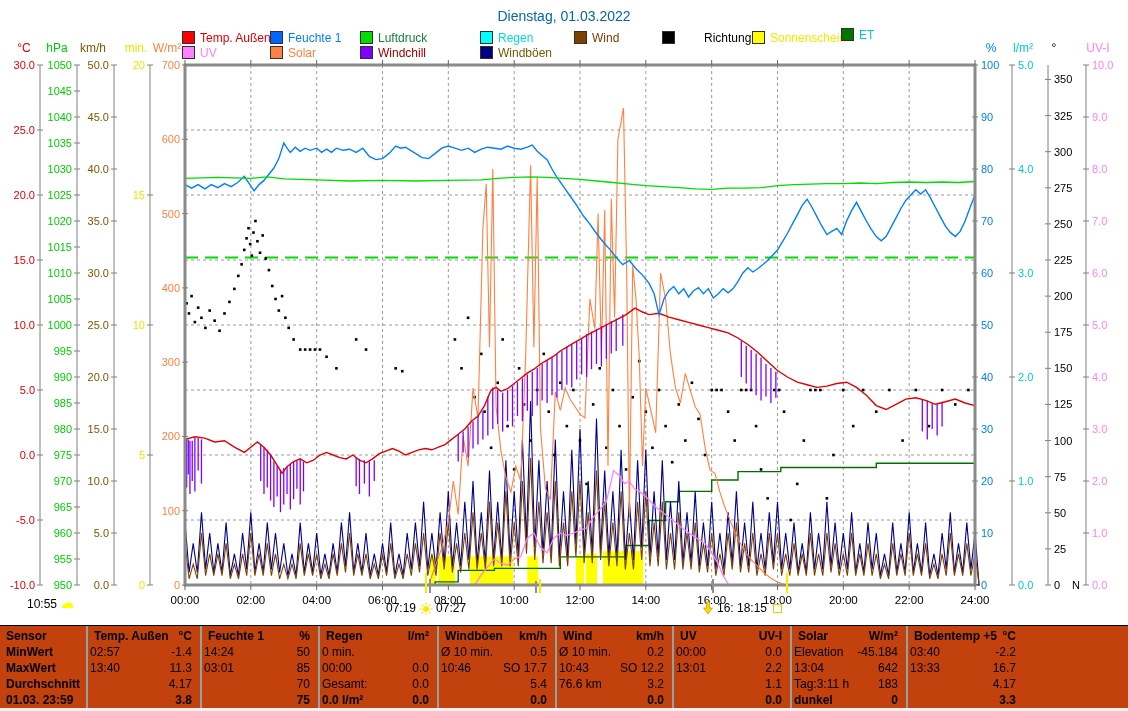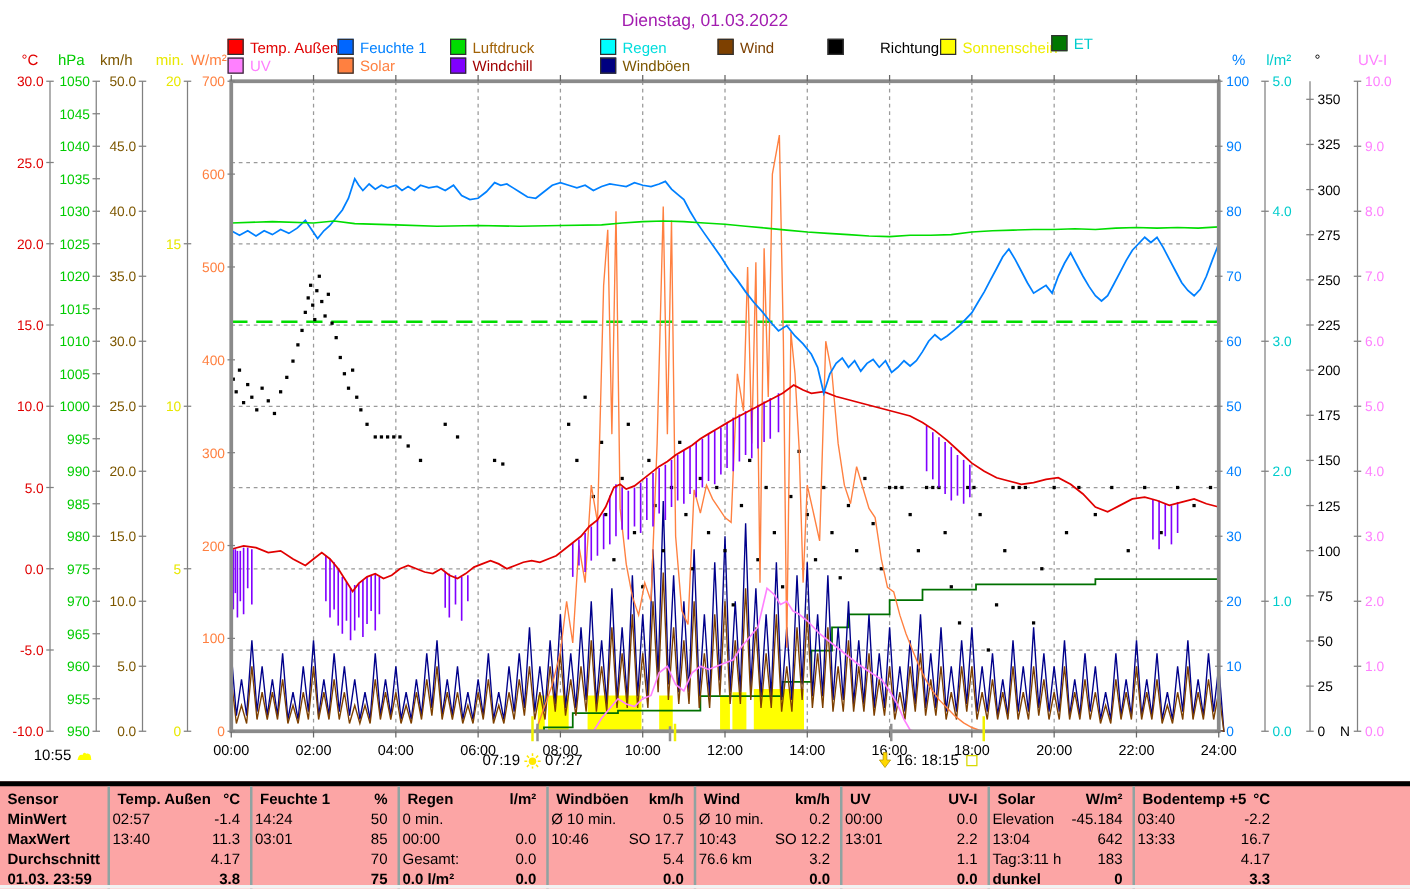--- a/index.html
+++ b/index.html
@@ -1,23 +1,23 @@
 <!DOCTYPE html>
 <html><head>
 <meta charset="utf-8">
 <style>
   html,body{margin:0;padding:0;background:#fff;}
   .screen{position:relative;width:1128px;height:711px;font-family:"Liberation Sans",sans-serif;background:#fff;overflow:hidden;}
-  .title{position:absolute;top:8px;left:0;width:100%;text-align:center;font-size:14px;color:#a21caf;}
+  .title{position:absolute;top:8px;left:0;width:100%;text-align:center;font-size:14px;color:#0369a1;}
   .lg-item{position:absolute;height:13px;display:flex;align-items:center;gap:5px;font-size:12px;white-space:nowrap;}
   .swatch{width:11px;height:11px;border:1px solid #303030;display:inline-block;flex:0 0 auto;}
   svg text{font-family:"Liberation Sans",sans-serif;}
   .anno{position:absolute;display:flex;align-items:center;gap:3px;font-size:12px;color:#000;white-space:nowrap;}
   .sq{width:7px;height:7px;border:1px solid #d8d800;display:inline-block;margin-left:3px;}
-  #stats-table{position:absolute;left:0;top:625px;width:1128px;height:83px;background:#fca5a5;border-top:4px solid #000000;font-size:12px;color:#000;}
+  #stats-table{position:absolute;left:0;top:625px;width:1128px;height:83px;background:#c2410c;border-top:1px solid #000000;font-size:12px;color:#000;}
   .tgroup{position:absolute;top:0;height:100%;box-sizing:border-box;border-left:2px solid #8fa3a1;}
   .tgroup.first{border-left:none;}
   .thead{font-weight:bold;display:flex;justify-content:space-between;padding:2px 8px 0 6px;height:16px;align-items:center;}
   .trow{display:flex;justify-content:space-between;padding:0 8px 0 2px;height:16px;align-items:center;}
   .trow.lab{padding-left:6px;font-weight:bold;justify-content:flex-start;}
   .trow.last{font-weight:bold;}
   .botstrip{position:absolute;left:0;top:708px;width:1128px;height:3px;background:#f2f2f2;}
 </style>
 </head>
 <body>
@@ -29,21 +29,21 @@
       <div class="lg-item" style="left: 182px; top: 31px;">
         <span class="swatch" style="background: rgb(255, 0, 0);"></span>
         <span style="color: rgb(224, 0, 0);">Temp. Außen</span>
       </div>
       <div class="lg-item" style="left: 270px; top: 31px;">
         <span class="swatch" style="background: rgb(0, 102, 255);"></span>
         <span style="color: rgb(0, 128, 255);">Feuchte 1</span>
       </div>
       <div class="lg-item" style="left: 360px; top: 31px;">
         <span class="swatch" style="background: rgb(0, 221, 0);"></span>
-        <span style="color: #a16207;">Luftdruck</span>
+        <span style="color: #15803d;">Luftdruck</span>
       </div>
       <div class="lg-item" style="left: 480px; top: 31px;">
         <span class="swatch" style="background: rgb(0, 255, 255);"></span>
         <span style="color: rgb(0, 221, 221);">Regen</span>
       </div>
       <div class="lg-item" style="left: 574px; top: 31px;">
         <span class="swatch" style="background: rgb(125, 64, 0);"></span>
         <span style="color: rgb(125, 64, 0);">Wind</span>
       </div>
       <div class="lg-item" style="left: 662px; top: 31px;">

